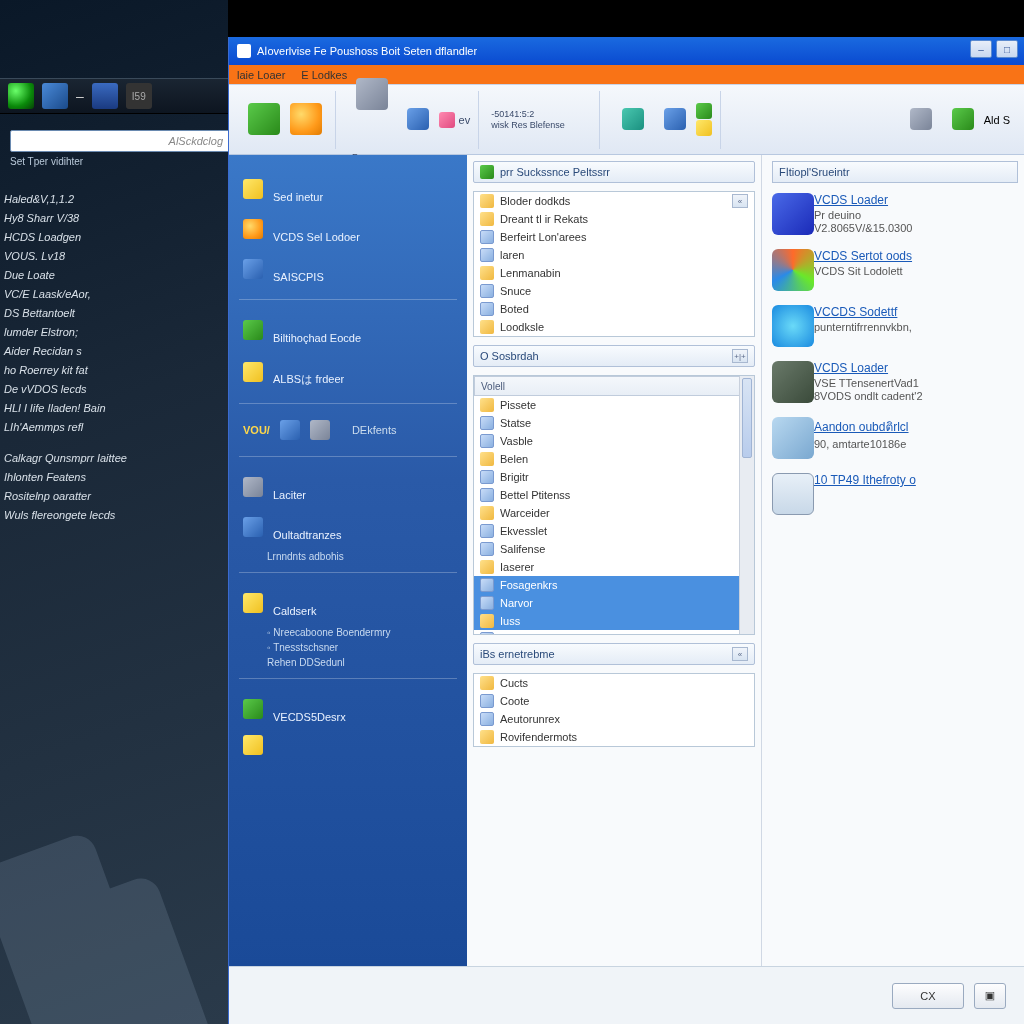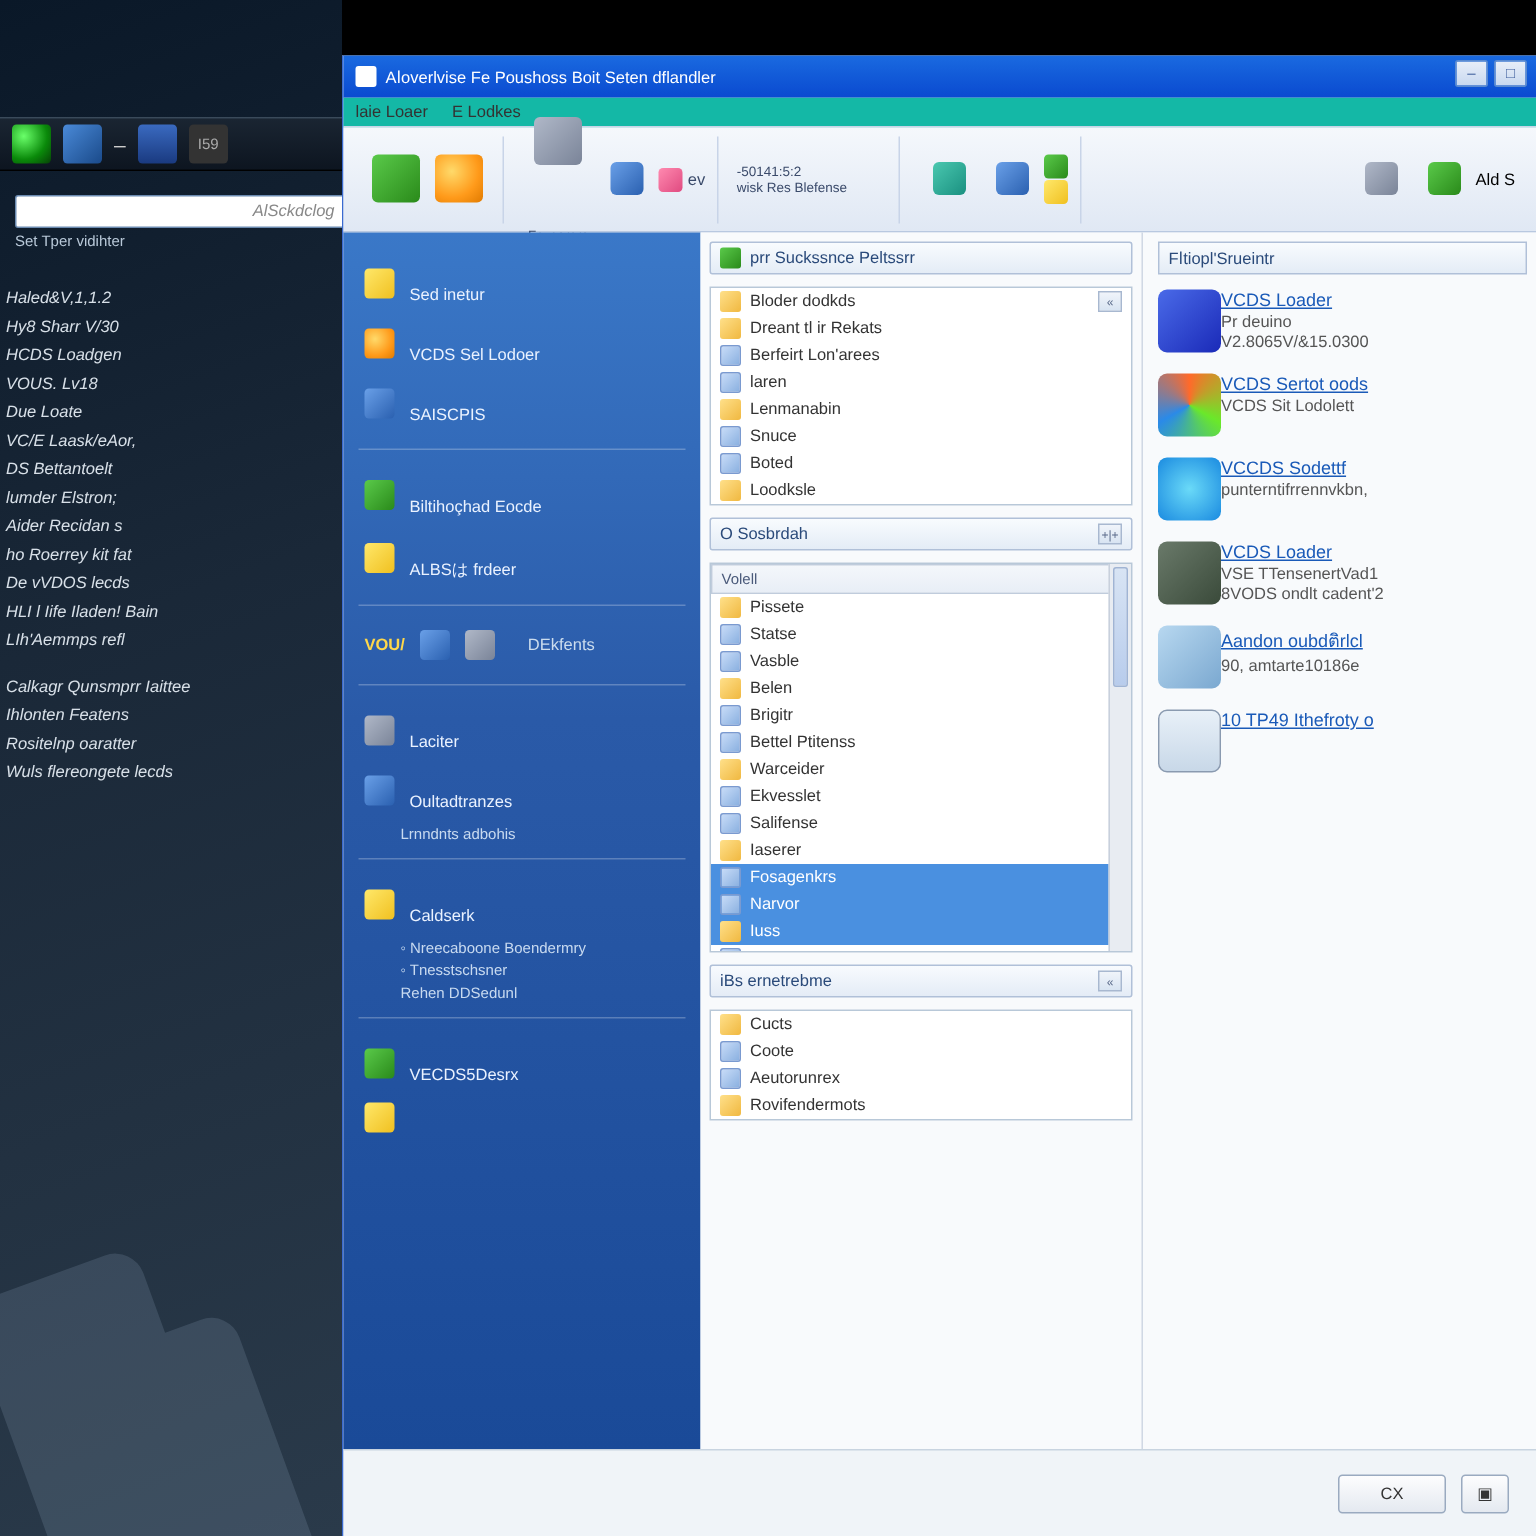--- a/index.html
+++ b/index.html
@@ -25,21 +25,21 @@
 .bg-shapes { position: absolute; bottom: 0; left: 0; width: 228px; height: 260px; opacity: 0.18; }
 .bg-shapes div { position: absolute; border-radius: 20px; background: #9ab0c8; transform: rotate(-20deg); }
 
 
 .window { position: absolute; top: 37px; left: 228px; right: 0; bottom: 0; background: #e8eef5; border-left: 1px solid #3a6ad0; }
 .titlebar { height: 28px; background: linear-gradient(to bottom, #1a6ae0, #0a4ad0); display: flex; align-items: center; padding: 12px 8px; color: #fff; font-weight: normal; position: relative; }
 .titlebar .title-icon { width: 14px; height: 14px; background: #fff; margin-right: 6px; border-radius: 2px; }
 .win-controls { position: absolute; right: 6px; top: 3px; display: flex; gap: 4px; }
 .win-btn { width: 22px; height: 18px; background: linear-gradient(#e8eef8, #c8d8f0); border: 1px solid #5a8ad0; border-radius: 2px; display: flex; align-items: center; justify-content: center; font-size: 10px; color: #3a5a9a; }
 
-.menubar { height: 20px; background: #14b8a6; display: flex; align-items: center; padding: 0 8px; gap: 16px; color: #333; border-bottom: 1px solid #c8d4e8; }
+.menubar { height: 20px; background: #f97316; display: flex; align-items: center; padding: 0 8px; gap: 16px; color: #333; border-bottom: 1px solid #c8d4e8; }
 
 .toolbar { height: 70px; background: linear-gradient(to bottom, #f5f8fc, #e0e8f4); border-bottom: 1px solid #b8c8e0; display: flex; align-items: center; padding: 0 6px; gap: 4px; }
 .tool-group { display: flex; align-items: center; height: 58px; padding: 2px 8px; border-right: 1px solid #c8d4e8; }
 .tool-btn { display: flex; flex-direction: column; align-items: center; justify-content: center; padding: 2px 4px; min-width: 42px; gap: 40px; }
 .tool-btn .icon { width: 32px; height: 32px; border-radius: 4px; margin-bottom: 2px; }
 .tool-btn.small .icon { width: 22px; height: 22px; }
 .tool-label { font-size: 9px; color: #3a4a6a; text-align: center; }
 .tool-stack { display: flex; flex-direction: column; gap: 1px; }
 .tool-stack .row { display: flex; align-items: center; gap: 4px; font-size: 9px; color: #3a4a6a; }
 .mini-icon { width: 16px; height: 16px; border-radius: 3px; }
@@ -112,21 +112,21 @@
     <div class="tb-icon sq-dark">I59</div>
   </div>
 
   <div class="search-area">
     <div class="search-box">AlSckdclog</div>
     <div class="search-sub">Set Tper vidihter</div>
   </div>
 
   <div class="sidebar-list" id="desktopList">
       <div>Haled&amp;V,1,1.2</div>
-      <div>Hy8 Sharr V/30</div>
+      <div>Hy8 Sharr V/38</div>
       <div>HCDS Loadgen</div>
       <div>VOUS. Lv18</div>
       <div>Due Loate</div>
       <div>VC/E Laask/eAor,</div>
       <div>DS Bettantoelt</div>
       <div>lumder Elstron;</div>
       <div>Aider Recidan s</div>
       <div>ho Roerrey kit fat</div>
       <div> De vVDOS lecds</div>
       <div>HLI l Iife Iladen! Bain</div>

